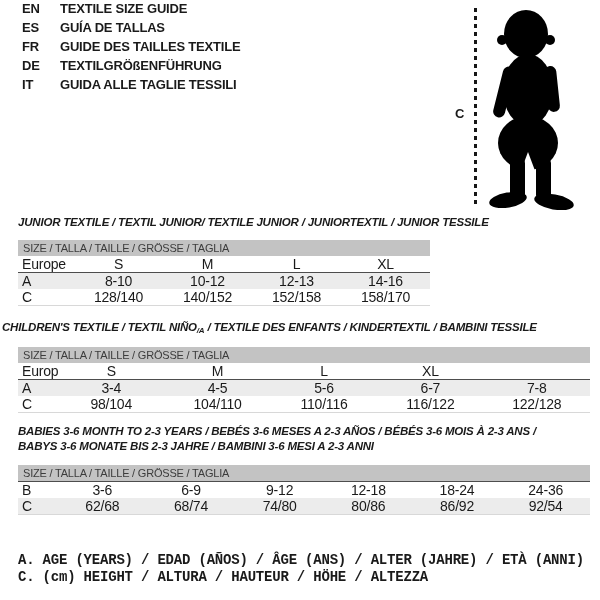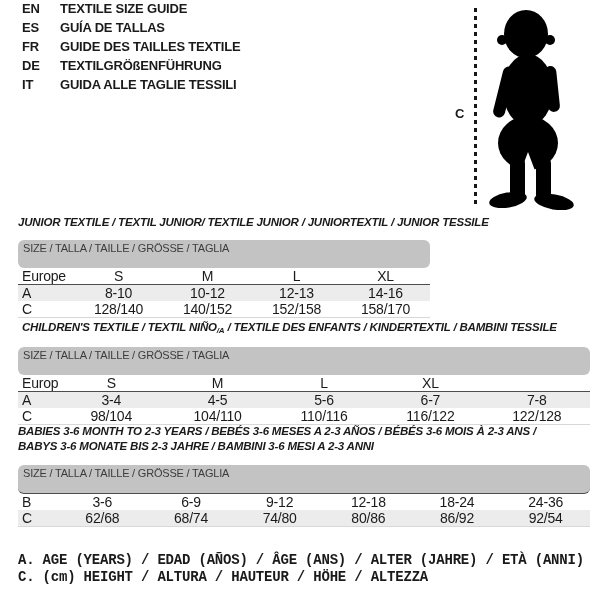--- a/index.html
+++ b/index.html
@@ -15,31 +15,31 @@
 
   
   .dash-line{left:474px;top:8px;width:3px;height:198px;
     background-image:repeating-linear-gradient(to bottom,#161616 0 4px,transparent 4px 8px);}
   .c-label{left:455px;top:106px;font-weight:bold;font-size:13px;}
   .baby-svg{left:486px;top:8px;}
 
   
   .tbl-title{font-weight:bold;font-size:11.5px;line-height:15px;white-space:nowrap;font-style:italic;}
   .title1{left:18px;top:215px;}
-  .title2{left:22px;top:320px;}
+  .title2{left:2px;top:320px;}
   .title3{left:18px;top:424px;width:572px;}
   .subsc{font-size:8px;vertical-align:-2px;}
 
   
   .tbl{background:#fff;border-bottom:1px solid var(--rule-light,#d8d8d8);}
   .t1{left:18px;top:240px;width:412px;}
   .t2{left:18px;top:347px;width:572px;}
   .t3{left:18px;top:465px;width:572px;}
-  .size-header{background:var(--size-header-bg,#c3c3c3);height:28px;line-height:16px;
-    padding-left:5px;font-size:11px;color:#3c3c3c;border-radius:6px;}
+  .size-header{background:var(--size-header-bg,#c3c3c3);height:16px;line-height:16px;
+    padding-left:5px;font-size:11px;color:#3c3c3c;}
   .trow{display:grid;height:16px;line-height:16px;font-size:14px;}
   .trow.shaded{background:var(--shaded-row-bg,#ececec);}
   .dark-rule{border-bottom:1px solid var(--rule-dark,#4d4d4d);}
   .cell{text-align:center;overflow:hidden;}
   .rlabel{text-align:left;padding-left:4px;}
 
   
   .footnotes{left:18px;top:552px;font-weight:bold;font-size:14px;line-height:16.5px;font-family:Liberation Mono, monospace;}
 </style>
 </head>

